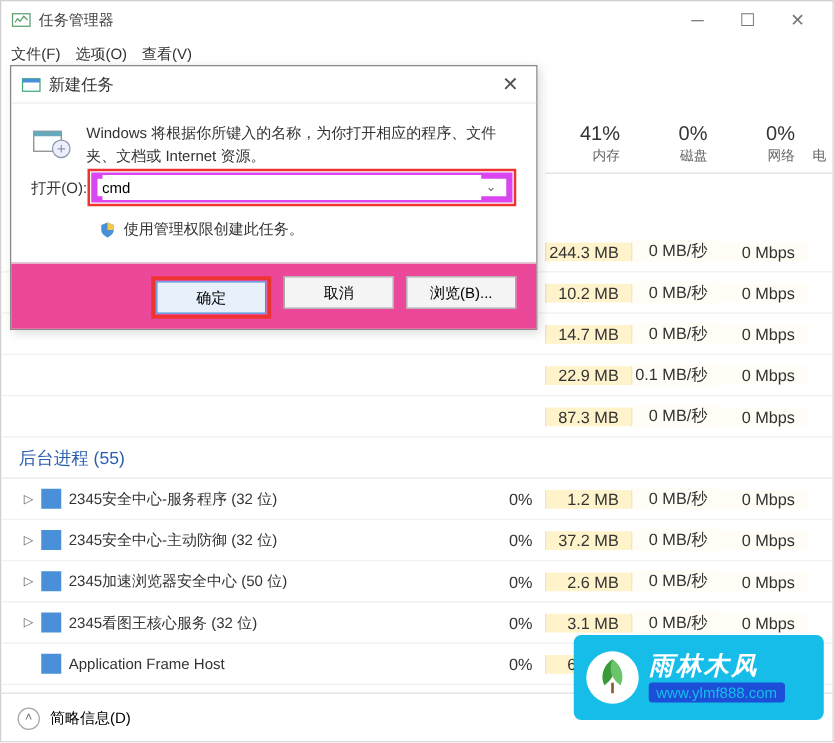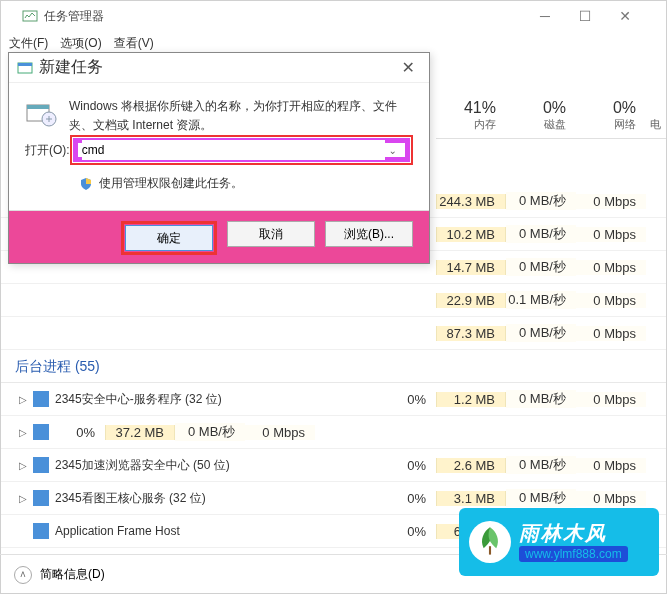--- a/index.html
+++ b/index.html
@@ -1,19 +1,19 @@
 <!DOCTYPE html>
 <html><head>
 <meta charset="utf-8">
 <style>
 * { margin: 0; padding: 0; box-sizing: border-box; font-family: "Microsoft YaHei", "Segoe UI", sans-serif; }
 body { width: 667px; height: 594px; background: #fff; position: relative; overflow: hidden; font-size: 12px; }
 
 .main-window { width: 100%; height: 100%; border: 1px solid #d0d0d0; background: #fff; }
-.titlebar { height: 30px; display: flex; align-items: center; padding: 0 21px; }
+.titlebar { height: 30px; display: flex; align-items: center; padding: 0 8px; }
 .titlebar .app-icon { width: 16px; height: 16px; margin-right: 6px; display: inline-flex; }
 .titlebar .title { color: #444; font-size: 12px; flex: 1; }
 .win-controls { display: flex; }
 .win-controls span { width: 40px; height: 30px; display: flex; align-items: center; justify-content: center; color: #777; font-size: 14px; }
 
 .menubar { height: 24px; display: flex; align-items: center; padding: 0 8px; gap: 12px; color: #333; font-size: 12px; }
 .menubar span { cursor: default; }
 
 .content { position: relative; height: calc(100% - 54px - 40px); overflow: hidden; }
 .table-header { position: absolute; top: 40px; right: 0; display: flex; }
@@ -39,21 +39,21 @@
 .prow .pname { flex: 1; color: #333; font-size: 12px; white-space: nowrap; overflow: hidden; }
 .prow .cell.cpu { width: 50px; }
 
 .statusbar { position: absolute; bottom: 0; left: 0; right: 0; height: 40px; border-top: 1px solid #e0e0e0; display: flex; align-items: center; padding: 0 14px; }
 .statusbar .chev { width: 18px; height: 18px; border: 1px solid #aaa; border-radius: 50%; display: flex; align-items: center; justify-content: center; margin-right: 8px; font-size: 10px; color: #666; }
 
 
 .dialog { position: absolute; left: 8px; top: 52px; width: 422px; background: #fff; border: 1px solid #888; box-shadow: 2px 2px 8px rgba(0,0,0,0.15); z-index: 10; }
 .dialog .dlg-titlebar { height: 30px; display: flex; align-items: center; padding: 0 8px; border-bottom: 1px solid #eee; }
 .dialog .dlg-titlebar .dicon { width: 16px; height: 16px; margin-right: 6px; }
-.dialog .dlg-titlebar .dtitle { flex: 1; font-size: 16px; color: #333; }
+.dialog .dlg-titlebar .dtitle { flex: 1; font-size: 13px; color: #333; }
 .dialog .dlg-titlebar .dclose { font-size: 16px; color: #555; padding: 0 6px; }
 .dialog .dlg-body { padding: 14px 16px 10px; }
 .dialog .desc-row { display: flex; gap: 12px; }
 .dialog .desc-icon { width: 32px; height: 32px; flex-shrink: 0; }
 .dialog .desc-text { font-size: 12px; color: #333; line-height: 1.6; }
 .dialog .input-row { display: flex; align-items: center; gap: 0; margin-bottom: 10px; }
 .dialog .input-label { font-size: 12px; color: #333; white-space: nowrap; }
 .dialog .combo-wrap { flex: 1; border: 2px solid #e33; padding: 1px; }
 .dialog .combo { width: 100%; height: 24px; border: 5px solid #d946ef; display: flex; align-items: center; padding: 0 4px; }
 .dialog .combo input { flex: 1; border: none; outline: none; font-size: 12px; height: 20px; }
@@ -165,20 +165,21 @@
             <span class="pname">2345安全中心-服务程序 (32 位)</span>
             <div class="cell cpu">0%</div>
             <div class="cell mem">1.2 MB</div>
             <div class="cell disk">0 MB/秒</div>
             <div class="cell net">0 Mbps</div>
             <div style="width:20px"></div>
           </div>
         <div class="prow">
             <span class="caret">▷</span>
             <span class="picon"></span>
+            <span class="pname">2345安全中心-主动防御 (32 位)</span>
             <div class="cell cpu">0%</div>
             <div class="cell mem">37.2 MB</div>
             <div class="cell disk">0 MB/秒</div>
             <div class="cell net">0 Mbps</div>
             <div style="width:20px"></div>
           </div>
         <div class="prow">
             <span class="caret">▷</span>
             <span class="picon"></span>
             <span class="pname">2345加速浏览器安全中心 (50 位)</span>

